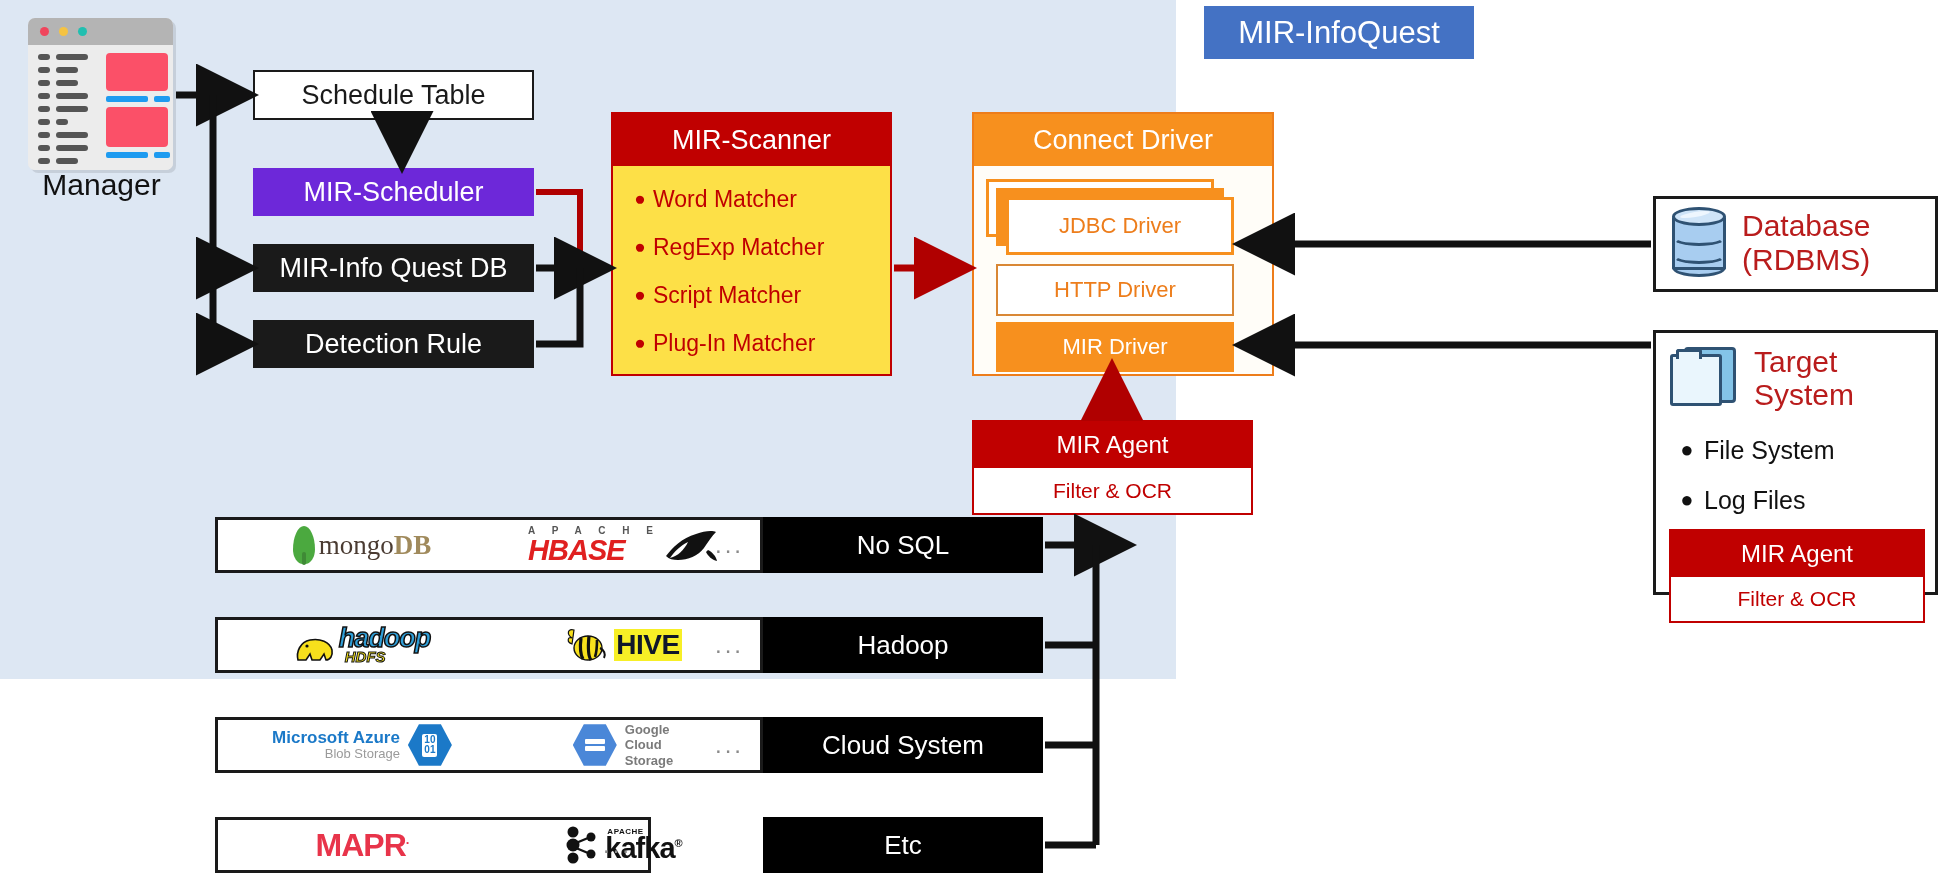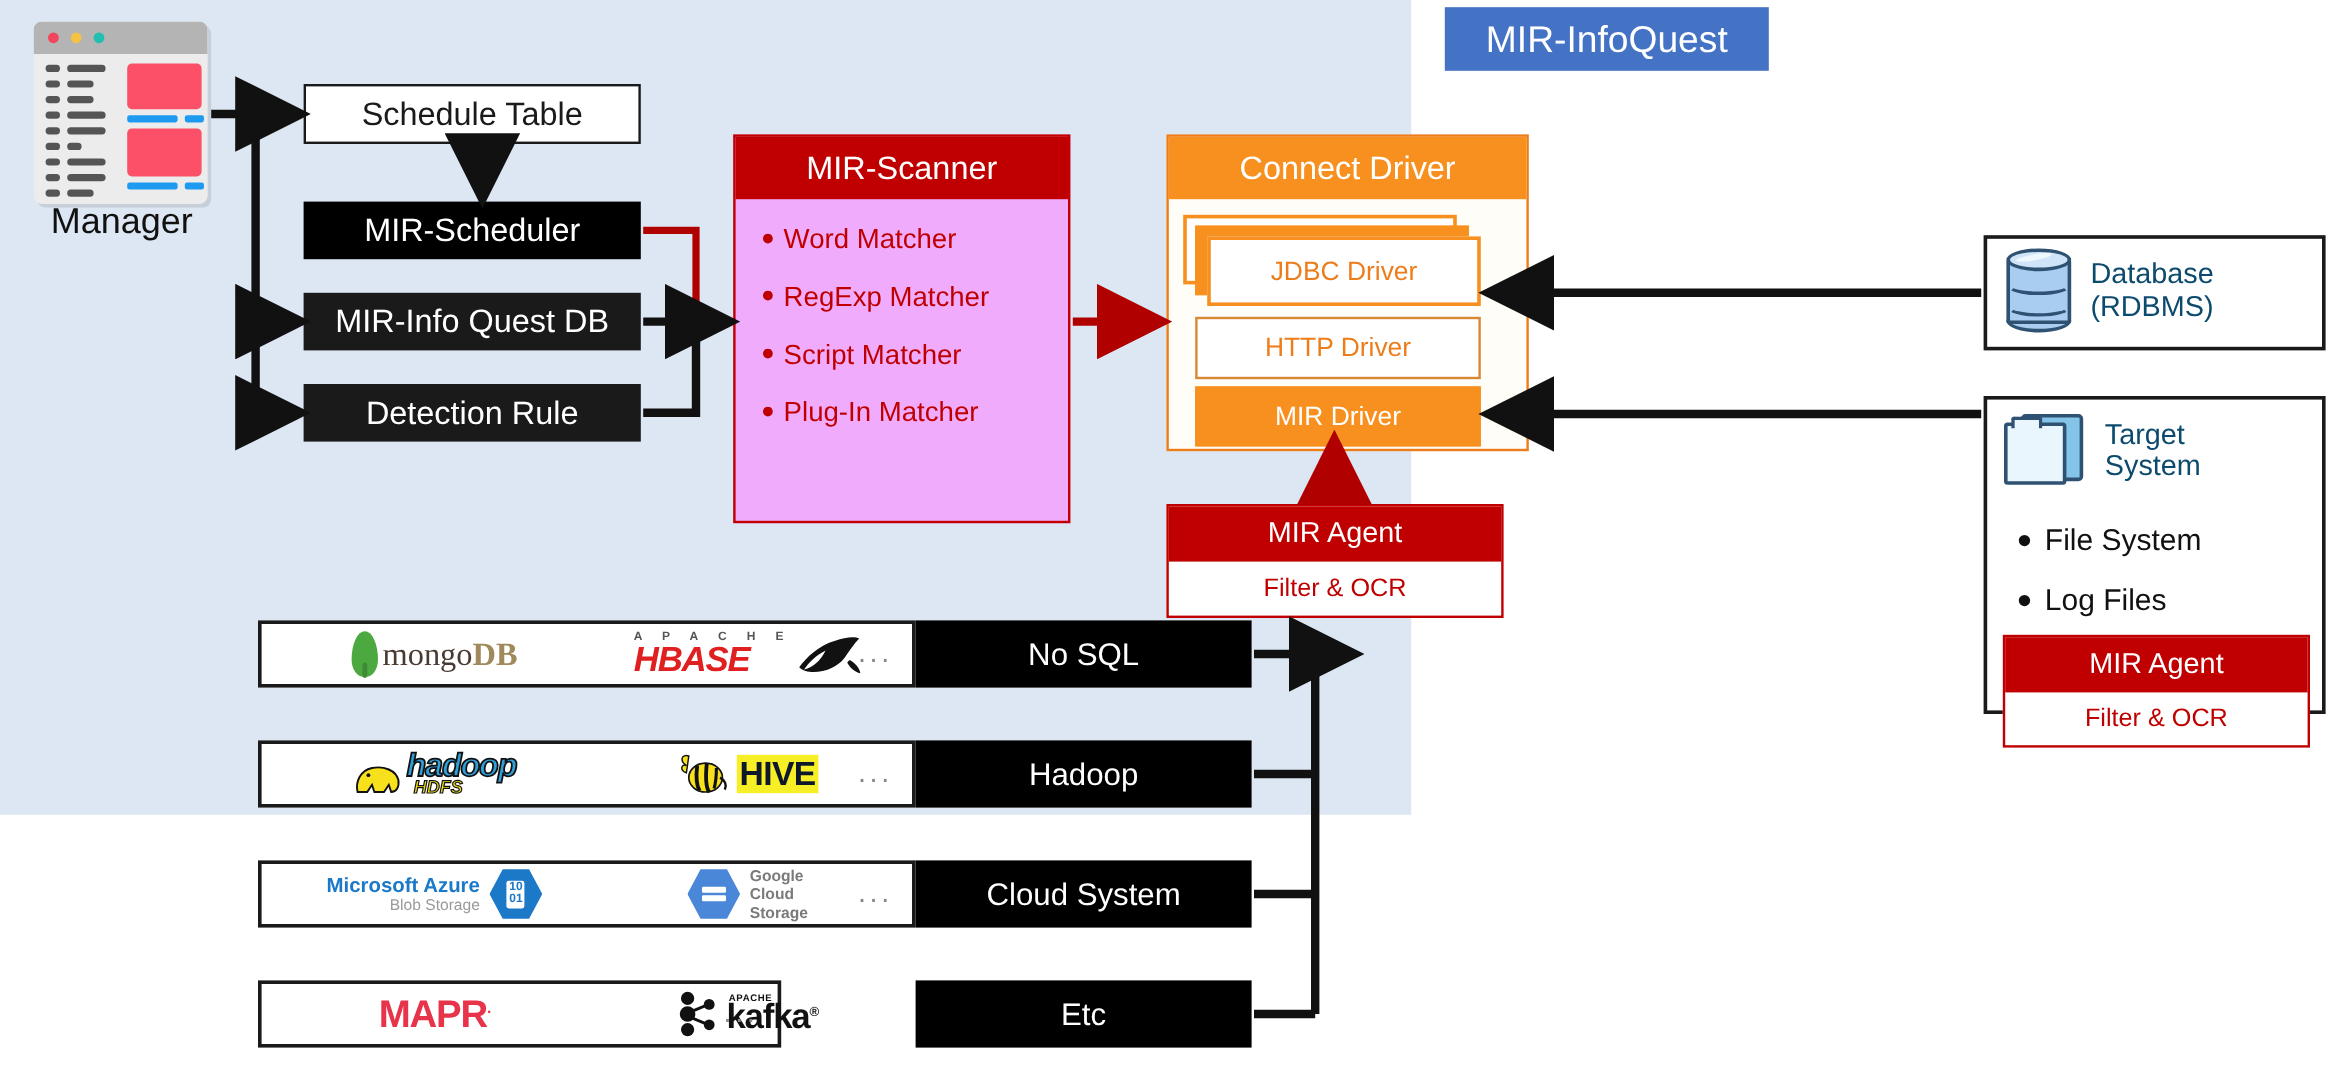--- a/index.html
+++ b/index.html
@@ -17,38 +17,38 @@
   .infoquest-title{
     position:absolute; left:1204px; top:6px; width:270px; height:53px;
     background:#4472c4; color:#fff; font-size:31px;
     display:flex; align-items:center; justify-content:center;
   }
 
   
   .box{ position:absolute; display:flex; align-items:center; justify-content:center; }
   .box-white{ background:#ffffff; border:2px solid #1a1a1a; color:#1a1a1a; }
   .box-black{ background:#1a1a1a; color:#ffffff; }
-  .box-red{ background:#000000; color:#ffffff; }
+  .box-red{ background:#6d28d9; color:#ffffff; }
 
   
   .manager-wrap{ position:absolute; left:28px; top:18px; width:145px; height:152px; }
   .mgr-win{ position:absolute; inset:0; background:#e8e8e8; border-radius:7px; overflow:hidden;
             box-shadow:3px 3px 0 0 rgba(0,0,0,0.10); }
   .mgr-bar{ position:absolute; left:0; top:0; right:0; height:27px; background:#b4b4b4; }
   .mgr-dot{ position:absolute; top:9px; width:9px; height:9px; border-radius:50%; }
   .mgr-body{ position:absolute; left:0; top:27px; right:0; bottom:0; background:#ececec; }
   .mgr-sq{ position:absolute; background:#fb5068; border-radius:4px; }
   .mgr-line{ position:absolute; background:#1e9bf0; border-radius:2px; height:6px; }
   .mgr-dash{ position:absolute; background:#555; border-radius:3px; height:6px; }
   .manager-label{ position:absolute; left:24px; top:168px; width:155px; text-align:center;
                   font-size:30px; color:#111; }
 
   
-  .scanner{ position:absolute; left:611px; top:112px; width:281px; height:324px;
-            background:#f0abfc; border:2px solid #c00000; }
+  .scanner{ position:absolute; left:611px; top:112px; width:281px; height:264px;
+            background:#fde047; border:2px solid #c00000; }
   .scanner-hd{ position:absolute; left:0; top:0; right:0; height:52px; background:#c00000;
                color:#fff; font-size:27px; display:flex; align-items:center; justify-content:center; }
   .scanner-list{ position:absolute; left:0; top:52px; right:0; bottom:0; padding:9px 0 0 14px; }
   .scanner-li{ display:flex; align-items:center; height:48px; color:#c00000; font-size:23px; }
   .scanner-li .bul{ width:26px; text-align:center; font-size:19px; color:#c00000; }
 
   
   .connect{ position:absolute; left:972px; top:112px; width:302px; height:264px;
             background:#fffdf8; border:2px solid #ed7d1b; }
   .connect-hd{ position:absolute; left:0; top:0; right:0; height:52px; background:#f7901e;
@@ -67,21 +67,21 @@
              color:#fff; font-size:24px; display:flex; align-items:center; justify-content:center; }
   .agent-bd{ position:absolute; left:0; top:46px; right:0; bottom:0; color:#c00000; font-size:21px;
              display:flex; align-items:center; justify-content:center; }
 
   
   .card{ position:absolute; background:#fff; border:3px solid #1a1a1a; }
   .db-card{ left:1653px; top:196px; width:285px; height:96px; }
   .ts-card{ left:1653px; top:330px; width:285px; height:265px; }
 
   .db-row{ position:absolute; left:14px; top:8px; display:flex; align-items:center; gap:14px; }
-  .db-text{ font-size:24px; color:#0c4a6e; line-height:1.12; }
+  .db-text{ font-size:30px; color:#b91c1c; line-height:1.12; }
 
   
   .cyl{ position:relative; width:58px; height:72px; }
   .cyl-body{ position:absolute; left:2px; top:9px; width:54px; height:54px;
              background:#a8cdf0; border:3px solid #2f5273; border-radius:4px/2px; }
   .cyl-top{ position:absolute; left:2px; top:0px; width:54px; height:19px;
             background:#cfe4f8; border:3px solid #2f5273; border-radius:50%; }
   .cyl-b1{ position:absolute; left:2px; top:22px; width:54px; height:17px;
            border:3px solid #2f5273; border-radius:50%; border-top-color:transparent;
            border-left-color:transparent; border-right-color:transparent; }

